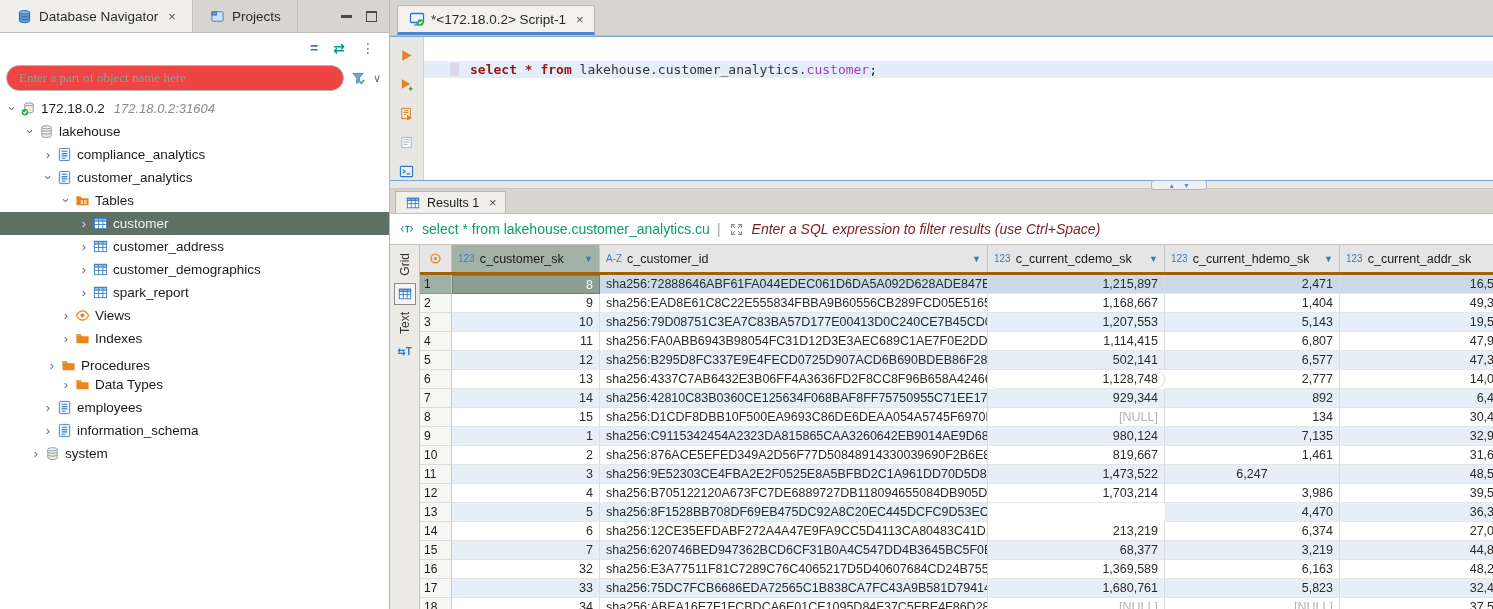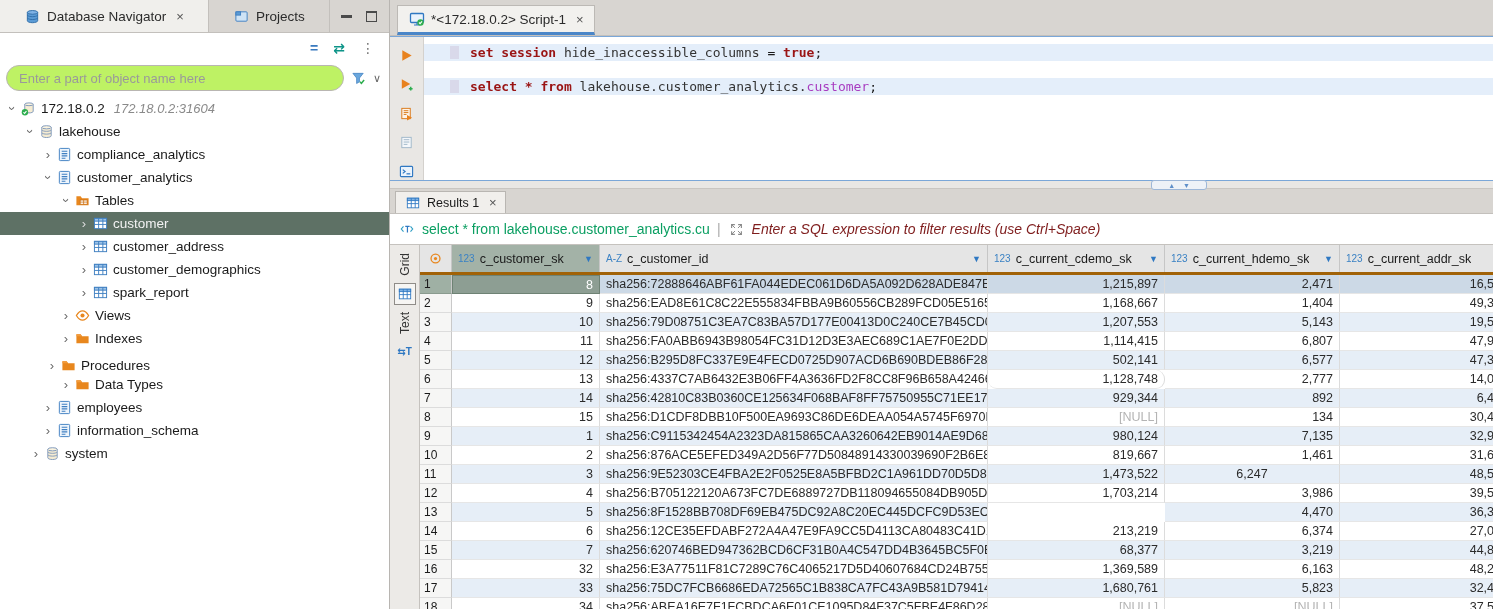--- a/index.html
+++ b/index.html
@@ -5,39 +5,39 @@
   * { margin:0; padding:0; box-sizing:border-box; }
   html,body { width:1493px; height:609px; overflow:hidden;
     font-family:"Liberation Sans","DejaVu Sans",sans-serif; background:#f2f1ef; color:#1a1a1a; }
   #app { display:flex; width:1493px; height:609px; }
 
   
   #left-panel { width:390px; min-width:390px; height:100%; background:#ffffff;
     border-right:1px solid #b8b5b1; display:flex; flex-direction:column; }
   .panel-tabbar { height:33px; background:#d8d5d1; display:flex; align-items:stretch;
     border-bottom:1px solid #c3c0bc; }
-  .ptab { display:flex; align-items:center; gap:6px; padding:0 24px; font-size:13.5px;
+  .ptab { display:flex; align-items:center; gap:6px; padding:0 16px; font-size:13.5px;
     border-right:1px solid #c3c0bc; color:#2b2b2b; }
   .ptab.active { background:#f0efec; }
   .tab-close { color:#555; font-size:13px; margin-left:4px; cursor:pointer; }
   .win-btns { margin-left:auto; display:flex; align-items:center; gap:14px; padding-right:12px; }
   .btn-min { width:11px; height:3px; background:#4a4a4a; }
   .btn-max { width:11px; height:11px; border:1px solid #4a4a4a; border-top:2px solid #4a4a4a; }
 
   .nav-toolbar { height:30px; background:#ffffff; display:flex; justify-content:flex-end;
     align-items:center; gap:16px; padding-right:14px; }
   .glyph-btn { font-size:14px; font-weight:bold; line-height:1; cursor:pointer; }
   .g-collapse { color:#3a7abf; letter-spacing:-1px; }
   .g-link { color:#0d9488; }
   .g-more { color:#777; font-weight:normal; }
 
   .filter-row { display:flex; align-items:center; padding:2px 8px 6px 6px; gap:6px; background:#fff; }
   #object-filter { flex:1; height:26px; border:1px solid #b9b6b2; border-radius:13px;
-    padding:0 12px; font-size:13px; color:#333; outline:none; background:#bef264;
-    font-family:Liberation Sans, sans-serif; }
+    padding:0 12px; font-size:13px; color:#333; outline:none; background:#ef4444;
+    font-family:Liberation Serif, serif; }
   #object-filter::placeholder { color:#9a9a9a; }
   .filter-row .chev-down { color:#666; font-size:11px; }
 
   #tree { flex:1; overflow:hidden; background:#fff; }
   .tree-item { height:23px; display:flex; align-items:center; font-size:13.5px; white-space:nowrap; cursor:default; }
   .tree-item.sel { background:#5e7165; color:#f2f2f2; }
   .chev { width:16px; min-width:16px; text-align:center; color:#6b6b6b; font-size:13px;
     display:inline-block; transform:none; }
   .chev::before { content:"›"; display:inline-block; }
   .chev.open::before { transform:rotate(90deg); display:inline-block; }
@@ -418,21 +418,20 @@
           </div>
           <div class="etb">
             <svg viewBox="0 0 16 16" width="15" height="15">
               <rect x="1.5" y="2.5" width="13" height="11" rx="1" fill="#eaf3fc" stroke="#2f78c2" stroke-width="1.2"></rect>
               <path d="M4 6l2.5 2L4 10" fill="none" stroke="#2f78c2" stroke-width="1.3"></path>
               <path d="M8 10.5h4" stroke="#2f78c2" stroke-width="1.3"></path>
             </svg>
           </div>
         </div>
       <div id="code">
-          <div class="code-line hl"><span class="marker"></span><span class="tk-kw">set session</span><span class="tk-id"> hide_inaccessible_columns </span><span class="tk-pl">= </span><span class="tk-kw">true</span><span class="tk-pl">;</span></div>
           <div class="code-line"></div>
           <div class="code-line hl"><span class="marker"></span><span class="tk-kw">select</span><span class="tk-kw"> * </span><span class="tk-kw">from</span><span class="tk-id"> lakehouse.customer_analytics.</span><span class="tk-tbl">customer</span><span class="tk-pl">;</span></div>
         </div>
     </div>
 
     <div id="sash">
       <div class="sash-pill">
         <span>▲</span>
         <span>▼</span>
       </div>

